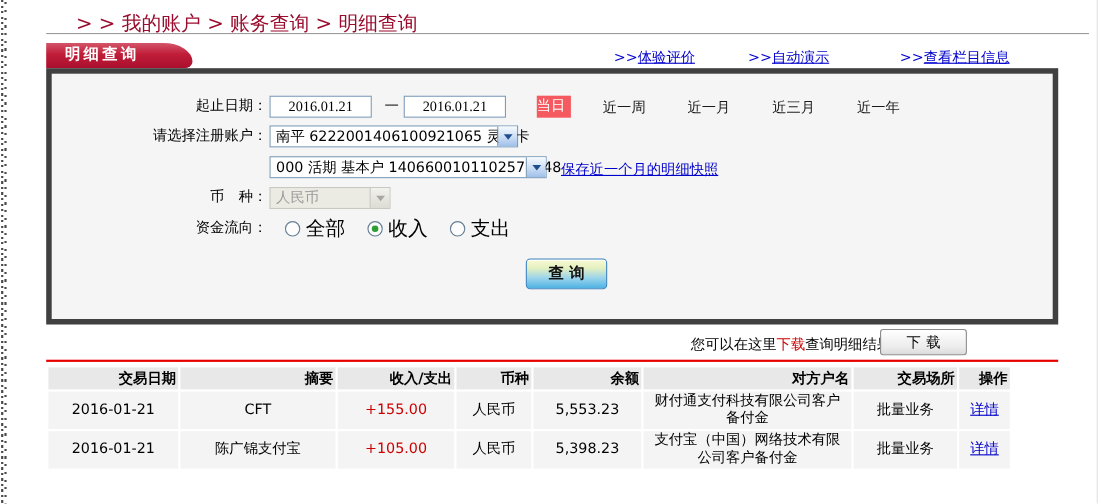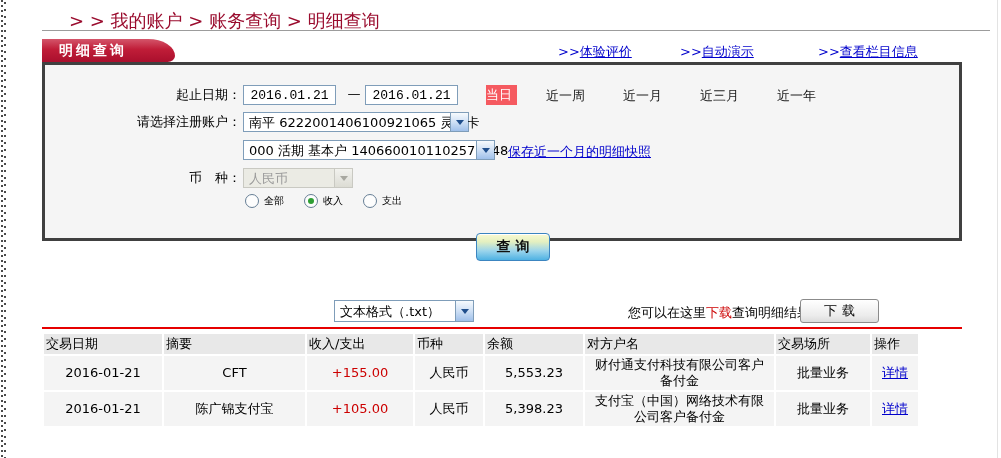--- a/index.html
+++ b/index.html
@@ -26,28 +26,28 @@
   .tab {
     position:absolute; left:42px; top:39px; width:133px; height:23px; box-sizing:border-box;
     background:linear-gradient(180deg, var(--tab-red-light,#d4556a) 0%, #c01d38 45%, var(--tab-red-dark,#aa0f2d) 100%);
     border-top-right-radius:36px 23px; border-bottom-right-radius:10px 8px;
     color:#fff; font-size:14px; font-weight:bold; line-height:23px; padding-left:17px; letter-spacing:3px;
   }
   .toplink { position:absolute; top:43px; font-size:13px; color:var(--link-blue,#0000cc); cursor:pointer; white-space:nowrap; }
   .lk-txt { text-decoration:underline; }
 
   .formbox {
-    position:absolute; left:42px; top:62px; width:920px; height:179px; box-sizing:border-box;
-    background:#f5f5f5; border:3px solid #404040;
+    position:absolute; left:42px; top:62px; width:920px; height:233px; box-sizing:border-box;
+    background:#f5f5f5; border:5px solid #404040;
   }
   .form-label { position:absolute; left:0; width:196px; text-align:right; font-size:13px; line-height:16px; white-space:nowrap; }
 
   .date-input {
     position:absolute; box-sizing:border-box; width:93px; height:20px; top:20px;
-    border:1px solid #7f9db9; background:#fff; text-align:center; font-size:13px; font-family:Liberation Mono, monospace; padding:0;
+    border:1px solid #7f9db9; background:#fff; text-align:center; font-size:13px; font-family:Liberation Serif, serif; padding:0;
   }
   .date-dash { position:absolute; left:299px; top:21px; width:20px; text-align:center; font-size:13px; }
   .today-badge {
     position:absolute; left:441px; top:20px; width:31px; height:20px; box-sizing:border-box;
     background:var(--badge-red,#f55a60); color:#fff; font-size:13px; text-align:left; line-height:20px; cursor:pointer;
   }
   .ranges { position:absolute; left:501px; top:22px; display:flex; gap:38px; font-size:13px; }
   .range-link { cursor:pointer; color:#1a1a1a; }
 
   .sel { position:absolute; box-sizing:border-box; height:20px; border:1px solid #7f9db9; background:#fff; font-size:13px; cursor:pointer; }
@@ -57,21 +57,21 @@
     background:linear-gradient(180deg,#f6fafd 0%,#cfe0f5 50%,#9fc0ea 100%);
     border-left:1px solid #7f9db9; display:flex; align-items:center; justify-content:center;
   }
   .tri { width:0; height:0; border-left:4px solid transparent; border-right:4px solid transparent; border-top:5px solid #1f4e8c; }
   .sel.disabled { border-color:#c9c9c2; background:#ebebe4; color:#9a9a9a; cursor:default; }
   .sel.disabled .sel-arrow { background:linear-gradient(180deg,#f2f2ee,#dcdcd4); border-left-color:#c9c9c2; }
   .sel.disabled .tri { border-top-color:#a8a8a0; }
 
   .snapshot-link { position:absolute; left:463px; top:78px; font-size:13px; color:var(--link-blue,#0000cc); text-decoration:underline; cursor:pointer; white-space:nowrap; }
 
-  .flow-group { position:absolute; left:200px; top:129px; display:flex; align-items:center; gap:20px; font-size:10px; }
+  .flow-group { position:absolute; left:212px; top:129px; display:flex; align-items:center; gap:20px; font-size:18px; }
   .flow-item { display:flex; align-items:center; gap:5px; cursor:pointer; }
   .radio-circle { box-sizing:border-box; width:14px; height:14px; border-radius:50%; border:1px solid #667e95; background:#fdfdfd; position:relative; }
   .radio-circle.checked::after { content:""; position:absolute; left:3px; top:3px; width:6px; height:6px; border-radius:50%; background:#2e9e33; }
 
   .query-btn {
     position:absolute; left:395px; top:168px; width:74px; height:28px; box-sizing:border-box;
     border:1px solid #3c85c0; border-radius:4px;
     background:linear-gradient(180deg,#fafad2 0%,#e4f0c0 30%,#9ad4ec 65%,#4fb2e3 100%);
     box-shadow:inset 0 1px 0 #ffffff;
     font-size:14px; font-weight:bold; color:#111; font-family:inherit; cursor:pointer;margin-left:36px;
@@ -85,21 +85,21 @@
   .dl-button {
     position:absolute; left:800px; top:299px; width:79px; height:24px; box-sizing:border-box;
     border:1px solid #8b8b8b; border-radius:3px;
     background:linear-gradient(180deg,#ffffff,#ececec 70%,#dcdcdc);
     font-size:13px; font-family:inherit; letter-spacing:5px; text-indent:5px; cursor:pointer;
   }
 
   .redline { position:absolute; left:42px; top:327px; width:920px; height:2px; background:var(--divider-red,#e60000); }
 
   .txn-table { position:absolute; left:42px; top:332px; border-collapse:separate; border-spacing:2px; font-size:13px; table-layout:fixed; }
-  .txn-table th { background:#e8e8e8; font-weight:normal; height:20px; padding:0 2px; text-align:left;margin-left:17px; }
+  .txn-table th { background:#e8e8e8; font-weight:bold; height:20px; padding:0 2px; text-align:right;margin-left:17px; }
   .txn-table td { background:#f4f4f4; height:34px; padding:0 4px; text-align:center; line-height:16px; }
   .txn-table td.col-amount { color:var(--amount-red,#cc0000); }
   .detail-link { color:var(--link-blue,#0000cc); text-decoration:underline; cursor:pointer; }
 </style>
 </head>
 <body>
 
 <div class="page">
   <div class="dotted-edge"></div>
   <div class="right-edge"></div>
@@ -149,44 +149,39 @@
     <div class="snapshot-link">保存近一个月的明细快照</div>
 
     <div class="form-label" style="top:105px">币　种：</div>
     <div class="sel disabled" style="left:198px;top:103px;width:110px">
       <span class="sel-txt">人民币</span>
       <span class="sel-arrow">
           <i class="tri"></i>
         </span>
     </div>
 
+    <div class="form-label" style="top:133px">资金流向：</div>
     <div class="flow-group">
         <span class="flow-item">
           <span class="radio-circle"></span>
           <span>全部</span>
         </span>
         <span class="flow-item">
           <span class="radio-circle checked"></span>
           <span>收入</span>
         </span>
         <span class="flow-item">
           <span class="radio-circle"></span>
           <span>支出</span>
         </span>
       </div>
 
     <button class="query-btn">查 询</button>
   </div>
 
-  <div class="sel dl-sel">
-    <span class="sel-txt">文本格式（.txt）</span>
-    <span class="sel-arrow">
-        <i class="tri"></i>
-      </span>
-  </div>
   <div class="dl-hint">
     <span>您可以在这里</span><span class="red">下载</span><span>查询明细结果</span>
   </div>
   <button class="dl-button">下载</button>
 
   <div class="redline"></div>
 
   <table class="txn-table">
     <colgroup>
         <col style="width: 118px;">

